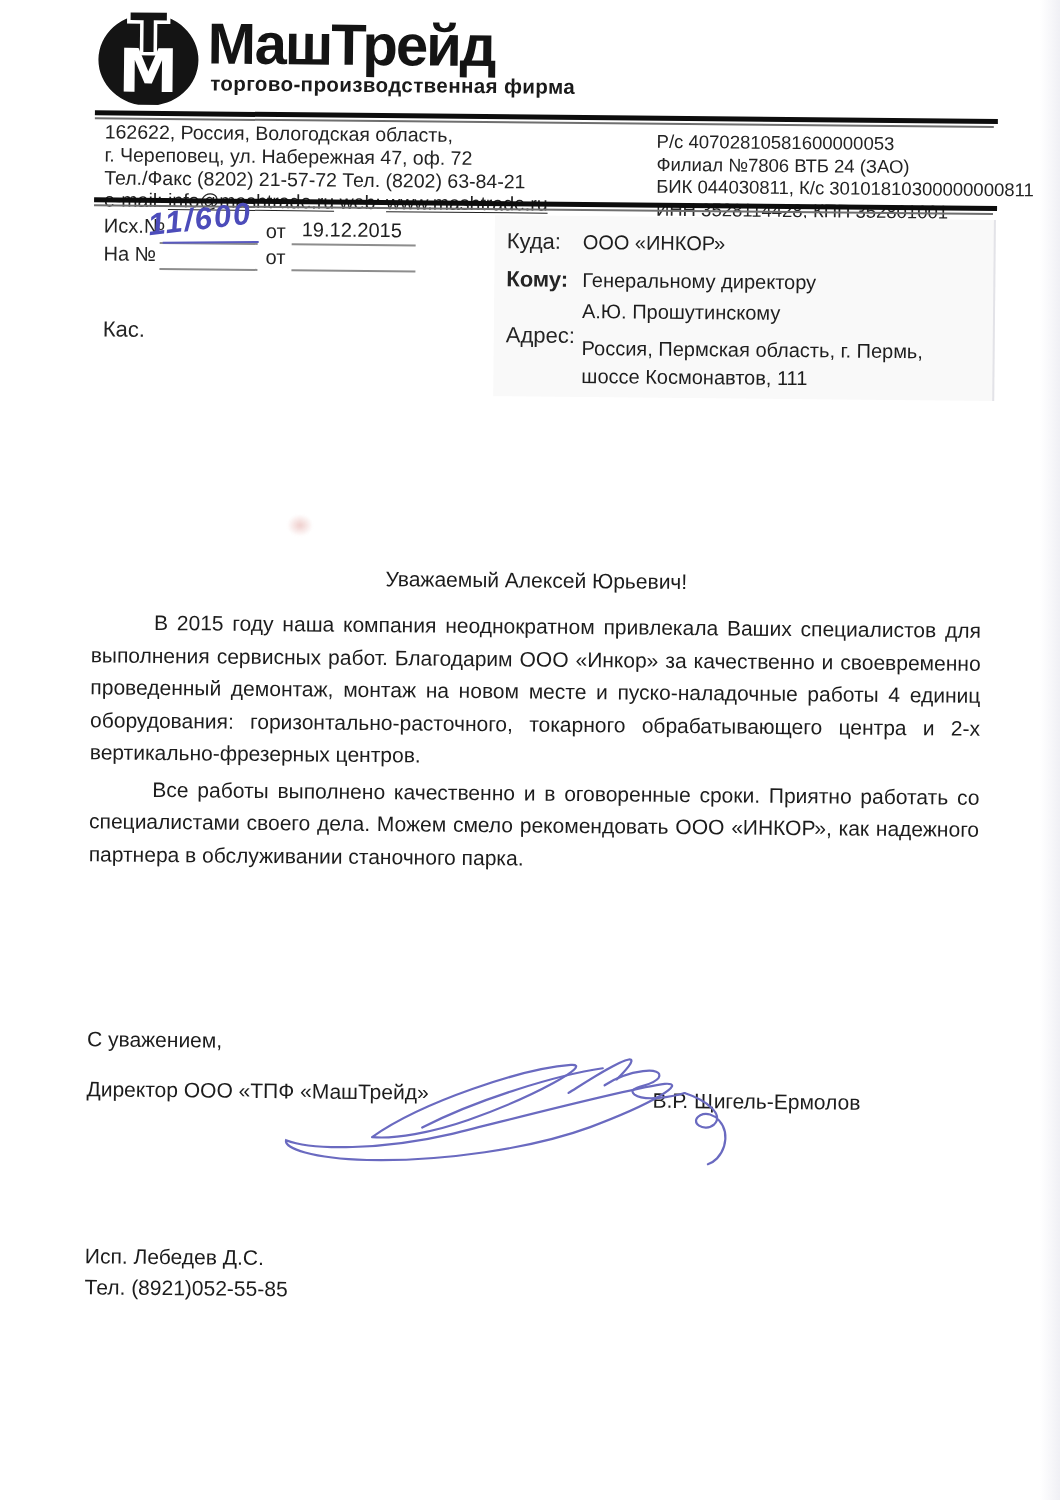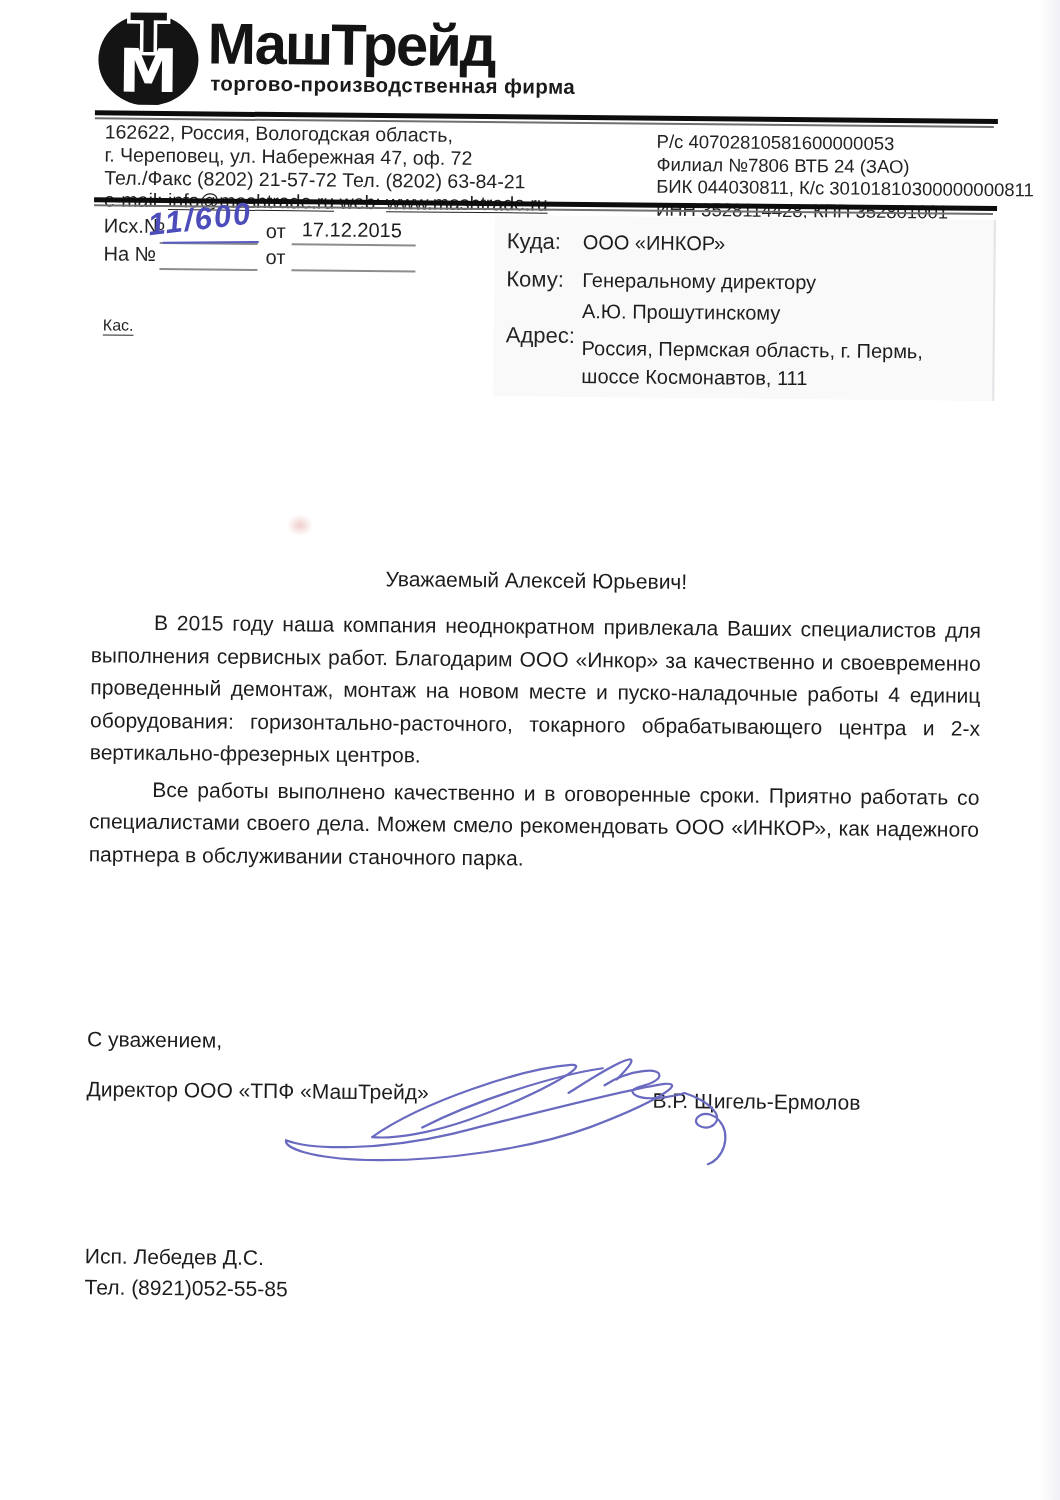--- a/index.html
+++ b/index.html
@@ -59,22 +59,22 @@
   .recipient-panel{
     position:absolute;left:497px;top:211px;width:499px;height:181px;
     background:#f9f9f9;border-right:2px solid #e3e3e8;
   }
   .rec-label{position:absolute;left:12px;font-size:22px;color:#242424;white-space:nowrap;}
   .rec-value{position:absolute;left:88px;font-size:20px;color:#1d1d1d;white-space:nowrap;}
   .rec-address{white-space:normal;width:402px;line-height:28px;}
 
   .kas{
     position:absolute;left:106px;top:316px;
-    font-size:16px;color:#242424;
-    text-decoration:underline;text-underline-offset:4px;
+    font-size:22px;color:#242424;
+    text-underline-offset:4px;
   }
 
   .smudge{
     position:absolute;left:292px;top:512px;width:26px;height:22px;
     background:radial-gradient(ellipse at center,rgba(226,164,160,0.55),rgba(226,164,160,0) 70%);
     filter:blur(1px);
   }
 
   
   .salutation{
@@ -143,35 +143,35 @@
     </div>
 
     <div class="rule" style="top:197px;"></div>
     <div class="rule-echo" style="top:204px;"></div>
 
     <div class="ref-label" style="left:106px;top:214px;">Исх.№</div>
     <div class="hand-number">11/600</div>
     <div class="blank-line" style="left:162px;top:241px;width:98px;"></div>
     <div class="blank-line blue" style="left:165px;top:240px;width:96px;"></div>
     <div class="ref-label" style="left:268px;top:218px;">от</div>
-    <div class="ref-date" style="left:304px;top:216px;">17.12.2015</div>
+    <div class="ref-date" style="left:304px;top:216px;">19.12.2015</div>
     <div class="blank-line" style="left:294px;top:241px;width:124px;"></div>
 
     <div class="ref-label" style="left:106px;top:242px;">На №</div>
     <div class="blank-line" style="left:162px;top:267px;width:98px;"></div>
     <div class="ref-label" style="left:268px;top:244px;">от</div>
     <div class="blank-line" style="left:294px;top:267px;width:124px;"></div>
 
     <div class="kas">Кас.</div>
 
     <div class="recipient-panel">
       <div class="rec-label" style="top:13px;">Куда:</div>
       <div class="rec-value" style="top:15px;">ООО  «ИНКОР»</div>
 
-      <div class="rec-label" style="top:51px;">Кому:</div>
+      <div class="rec-label" style="top:51px;font-weight:bold;">Кому:</div>
       <div class="rec-value" style="top:53px;">Генеральному директору</div>
       <div class="rec-value" style="top:84px;">А.Ю. Прошутинскому</div>
 
       <div class="rec-label" style="top:107px;">Адрес:</div>
       <div class="rec-value rec-address" style="top:118px;">Россия, Пермская область, г. Пермь, шоссе Космонавтов, 111</div>
     </div>
 
     <div class="smudge"></div>
 
     <div class="salutation">Уважаемый Алексей Юрьевич!</div>

